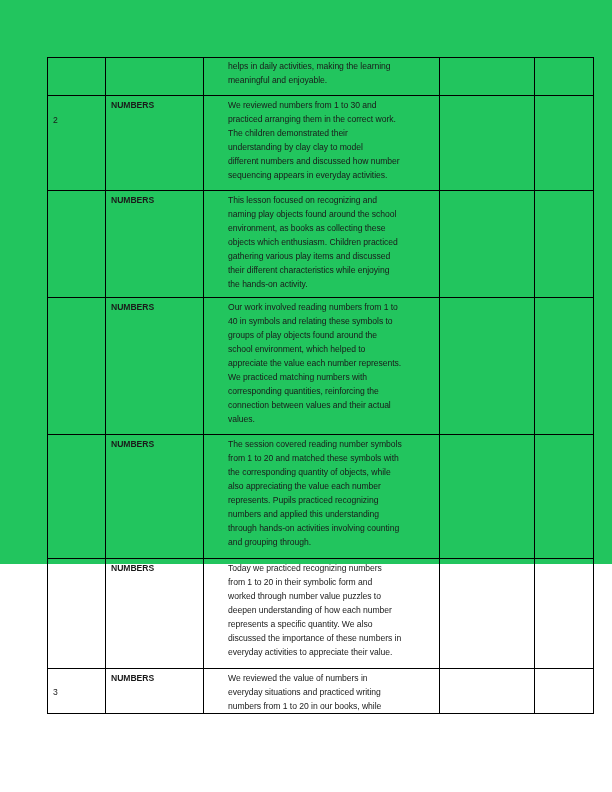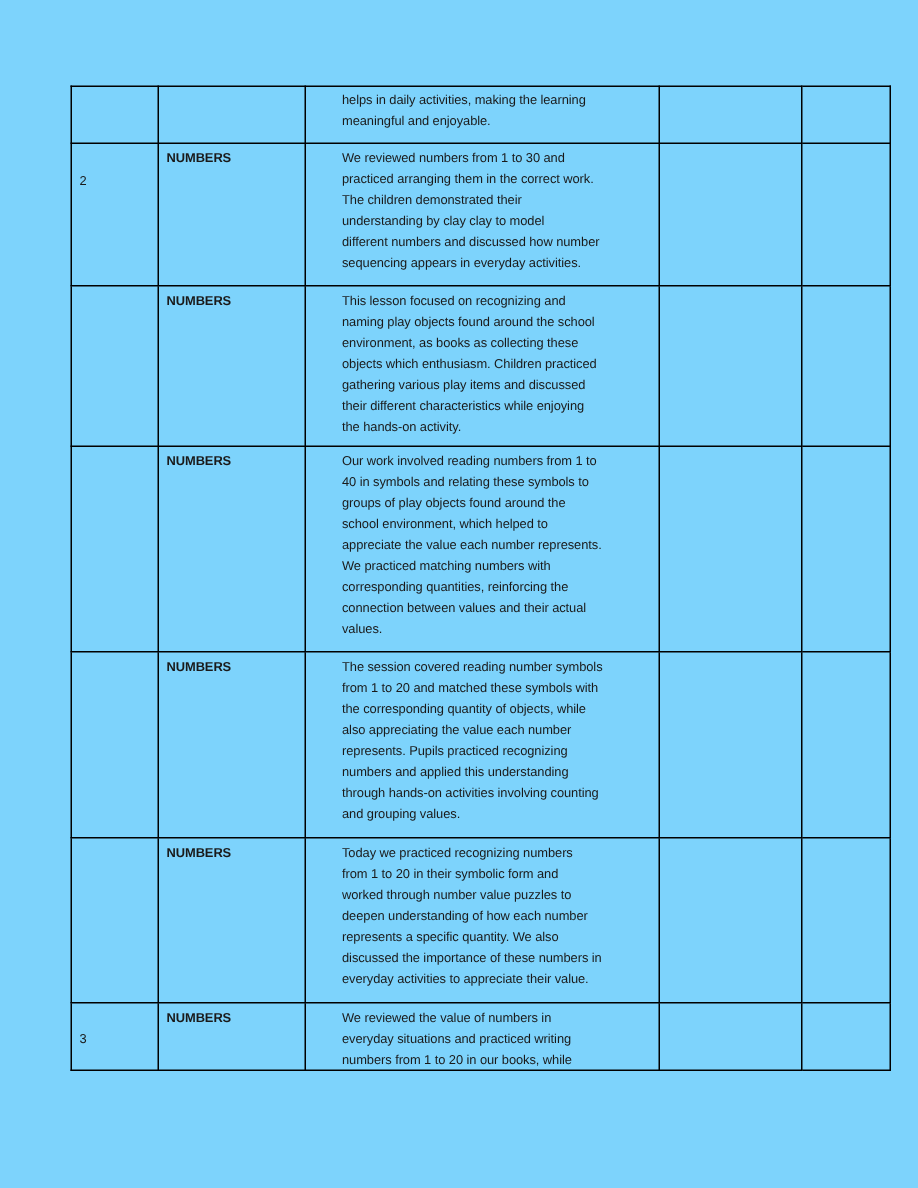--- a/index.html
+++ b/index.html
@@ -12,22 +12,22 @@
       height: 792px;
       position: relative;
       overflow: hidden;
       font-family: "Liberation Sans", sans-serif;
       color: #1a1a1a;
     }
     .page {
       position: absolute;
       left: 0; top: 0;
       width: 612px;
-      height: 792px;
-      background: #7dd3fc;
+      height: 564px;
+      background: #22c55e;
     }
     table.plan {
       position: absolute;
       left: 47px;
       top: 57px;
       border-collapse: collapse;
       table-layout: fixed;
       width: 546px;
     }
     table.plan td {
@@ -147,21 +147,21 @@
         <td class="week"></td>
         <td class="strand">NUMBERS</td>
         <td class="reflection">
           <span class="line">The session covered reading number symbols</span>
           <span class="line">from 1 to 20 and matched these symbols with</span>
           <span class="line">the corresponding quantity of objects, while</span>
           <span class="line">also appreciating the value each number</span>
           <span class="line">represents. Pupils practiced recognizing</span>
           <span class="line">numbers and applied this understanding</span>
           <span class="line">through hands-on activities involving counting</span>
-          <span class="line">and grouping values.</span>
+          <span class="line">and grouping through.</span>
         </td>
         <td></td>
         <td></td>
       </tr>
 
       <tr class="r5">
         <td class="week"></td>
         <td class="strand">NUMBERS</td>
         <td class="reflection">
           <span class="line">Today we practiced recognizing numbers</span>

